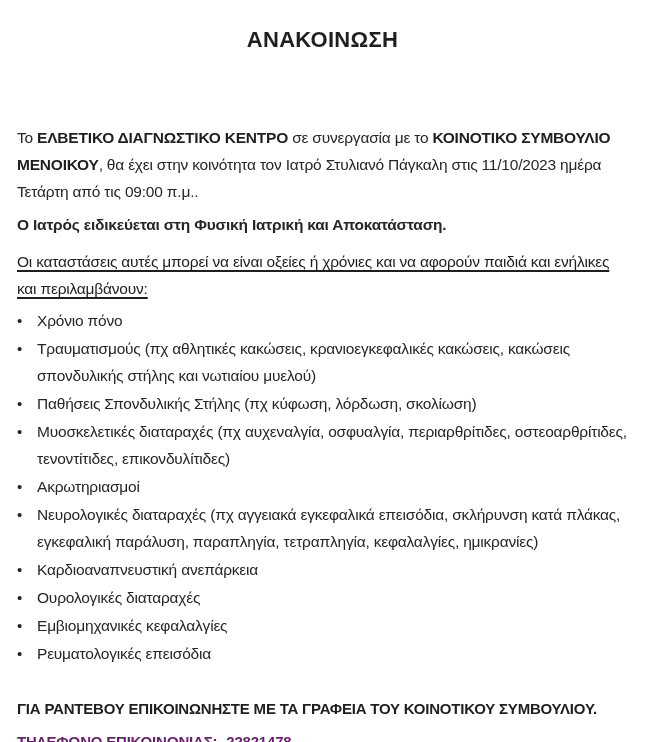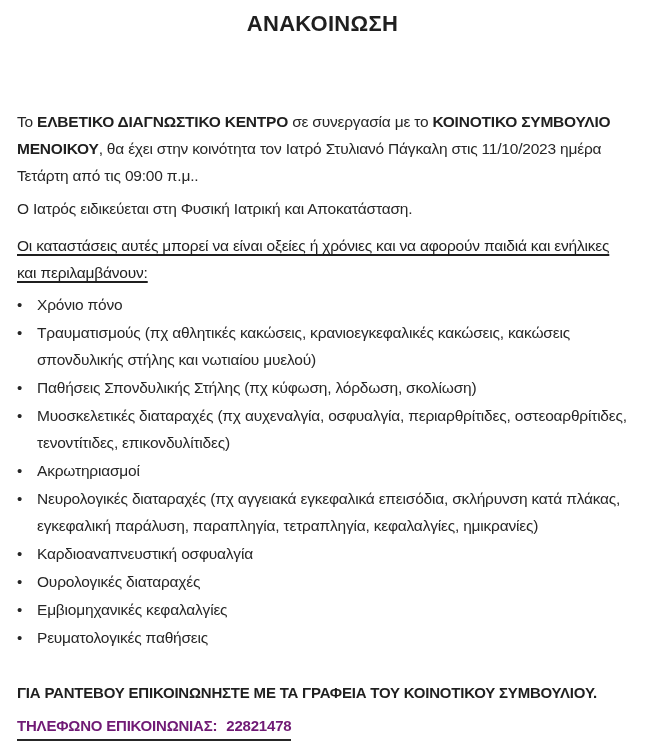--- a/index.html
+++ b/index.html
@@ -15,36 +15,36 @@
     font-family: "Liberation Sans", sans-serif;
     font-size: 15.5px;
     line-height: 27px;
     letter-spacing: -0.2px;
     -webkit-font-smoothing: antialiased;
   }
   .page {
     box-sizing: border-box;
     width: 650px;
     height: 742px;
-    padding: 10px 22px 0 17px;
+    padding: 26px 22px 0 17px;
     background: #ffffff;
   }
   h1.doc-title {
     margin: 0 0 70px 0;
     font-size: 22px;
     line-height: 28px;
     font-weight: bold;
     text-align: center;
     letter-spacing: 0.3px;
     color: #1f1f1f;
   }
   p { margin: 0; }
   .intro { margin-bottom: 6px; }
   .intro b { color: #1f1f1f; }
-  .specialty { margin-bottom: 10px; }
+  .specialty { margin-bottom: 10px; font-weight: bold; }
   .conditions-heading {
     font-weight: normal;
     text-decoration: underline;
     text-decoration-thickness: 1.5px;
     text-underline-offset: 3px;
     color: #1f1f1f;
     margin-bottom: 5px;
   }
   ul.conditions {
     list-style: none;
@@ -95,23 +95,23 @@
 
   <p class="conditions-heading">Οι καταστάσεις αυτές μπορεί να είναι οξείες ή χρόνιες και να αφορούν παιδιά και ενήλικες και περιλαμβάνουν:</p>
 
   <ul class="conditions">
       <li><span class="bullet">•</span><span>Χρόνιο πόνο</span></li>
       <li><span class="bullet">•</span><span>Τραυματισμούς (πχ αθλητικές κακώσεις, κρανιοεγκεφαλικές κακώσεις, κακώσεις σπονδυλικής στήλης και νωτιαίου μυελού)</span></li>
       <li><span class="bullet">•</span><span>Παθήσεις Σπονδυλικής Στήλης (πχ κύφωση, λόρδωση, σκολίωση)</span></li>
       <li><span class="bullet">•</span><span>Μυοσκελετικές διαταραχές (πχ αυχεναλγία, οσφυαλγία, περιαρθρίτιδες, οστεοαρθρίτιδες, τενοντίτιδες, επικονδυλίτιδες)</span></li>
       <li><span class="bullet">•</span><span>Ακρωτηριασμοί</span></li>
       <li><span class="bullet">•</span><span>Νευρολογικές διαταραχές (πχ αγγειακά εγκεφαλικά επεισόδια, σκλήρυνση κατά πλάκας, εγκεφαλική παράλυση, παραπληγία, τετραπληγία, κεφαλαλγίες, ημικρανίες)</span></li>
-      <li><span class="bullet">•</span><span>Καρδιοαναπνευστική οσφυαλγία</span></li>
+      <li><span class="bullet">•</span><span>Καρδιοαναπνευστική ανεπάρκεια</span></li>
       <li><span class="bullet">•</span><span>Ουρολογικές διαταραχές</span></li>
       <li><span class="bullet">•</span><span>Εμβιομηχανικές κεφαλαλγίες</span></li>
-      <li><span class="bullet">•</span><span>Ρευματολογικές παθήσεις</span></li>
+      <li><span class="bullet">•</span><span>Ρευματολογικές επεισόδια</span></li>
     </ul>
 
   <p class="appointment">ΓΙΑ ΡΑΝΤΕΒΟΥ ΕΠΙΚΟΙΝΩΝΗΣΤΕ ΜΕ ΤΑ ΓΡΑΦΕΙΑ ΤΟΥ ΚΟΙΝΟΤΙΚΟΥ ΣΥΜΒΟΥΛΙΟΥ.</p>
 
   <p class="phone"><span class="phone-wrap"><span>ΤΗΛΕΦΩΝΟ ΕΠΙΚΟΙΝΩΝΙΑΣ:</span><span class="phone-num">22821478</span></span></p>
 
 </div>
 
 </body></html>

